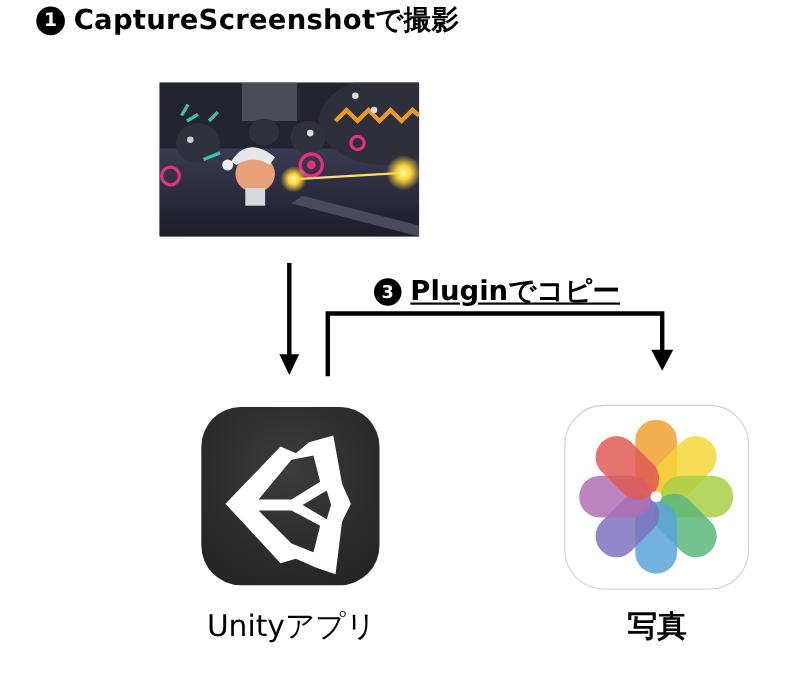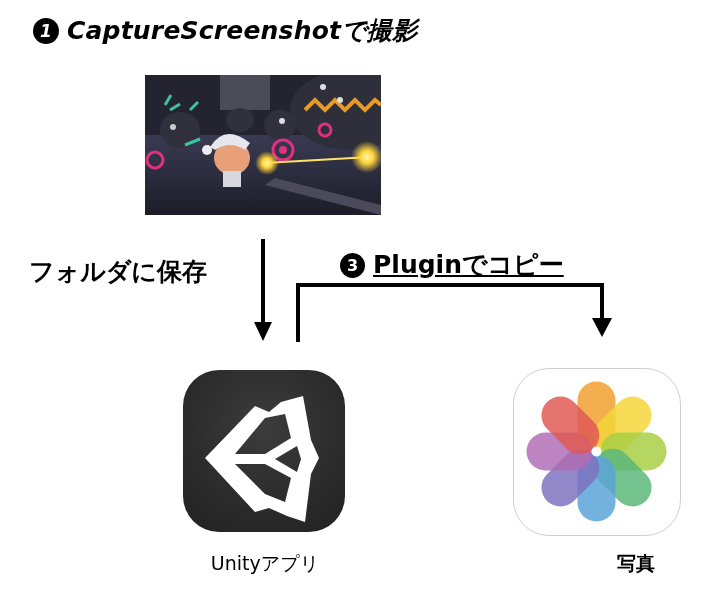--- a/index.html
+++ b/index.html
@@ -1,21 +1,21 @@
 <!DOCTYPE html>
 <html><head>
   <meta charset="utf-8">
   <style>
     * { box-sizing: border-box; margin: 0; padding: 0; }
     html, body { width: 728px; height: 614px; background: #ffffff; overflow: hidden; }
     body { position: relative; font-family: "DejaVu Sans", "Liberation Sans", sans-serif; color: #000; }
 
     .step-title {
-      position: absolute; left: 33px; top: 14px;
-      font-size: 25px; font-weight: bold; white-space: nowrap; letter-spacing: 0.2px; font-style: italic;
+      position: absolute; left: 33px; top: 1px;
+      font-size: 25px; font-weight: bold; white-space: nowrap; letter-spacing: 0.2px;
     }
     .step-num {
       display: inline-block; width: 26px; height: 26px; border-radius: 50%;
       background: #000; color: #fff; font-size: 17px; font-weight: bold;
       text-align: center; line-height: 26px; vertical-align: 2px; margin-right: 8px;
     }
     .screenshot {
       position: absolute; left: 145px; top: 75px; width: 236px; height: 140px;
       overflow: hidden; background: #2a2c3c;
     }
@@ -37,24 +37,24 @@
     }
     .unity-icon {
       left: 183px; top: 370px; width: 162px; height: 162px;
       background: radial-gradient(circle at 50% 35%, #3c3c3c 0%, #2b2b2b 60%, #222 100%);
     }
     .photos-icon {
       left: 513px; top: 368px; width: 168px; height: 168px;
       background: #fff; border: 1.5px solid #cfcfcf;
     }
     .app-label {
-      position: absolute; font-size: 19px; white-space: nowrap; text-align: center;
+      position: absolute; font-size: 27px; white-space: nowrap; text-align: center;
     }
     .unity-label { left: 180px; top: 551px; width: 170px; }
-    .photos-label { left: 540px; top: 551px; width: 115px; font-weight: bold; text-align: right; }
+    .photos-label { left: 540px; top: 551px; width: 115px; font-weight: bold; }
   </style>
 </head>
 <body>
 
 <div class="step-title">
   <span class="step-num">1</span><span>CaptureScreenshotで撮影</span>
 </div>
 
 <div class="screenshot">
   <svg width="236" height="140" viewBox="0 0 236 140">
@@ -97,21 +97,20 @@
 
     <line x1="120" y1="88" x2="225" y2="82" stroke="#ffe16a" stroke-width="2"></line>
     <circle cx="122" cy="88" r="12" fill="url(#glow)"></circle>
     <circle cx="222" cy="82" r="16" fill="url(#glow)"></circle>
 
     <path d="M120 110 L236 140 L236 130 L130 103 Z" fill="#4a4a5a"></path>
   </svg>
 </div>
 
 <div class="step2">
-  <div>フォルダに保存</div>
 </div>
 
 <div class="step3">
   <span class="step-num">3</span><span>Pluginでコピー</span>
 </div>
 
 <svg class="svg-layer" width="728" height="614" viewBox="0 0 728 614">
   <g>
     <line x1="263" y1="239" x2="263" y2="324" stroke="#000" stroke-width="4"></line>
     <polygon points="254,322 272,322 263,341" fill="#000"></polygon>

